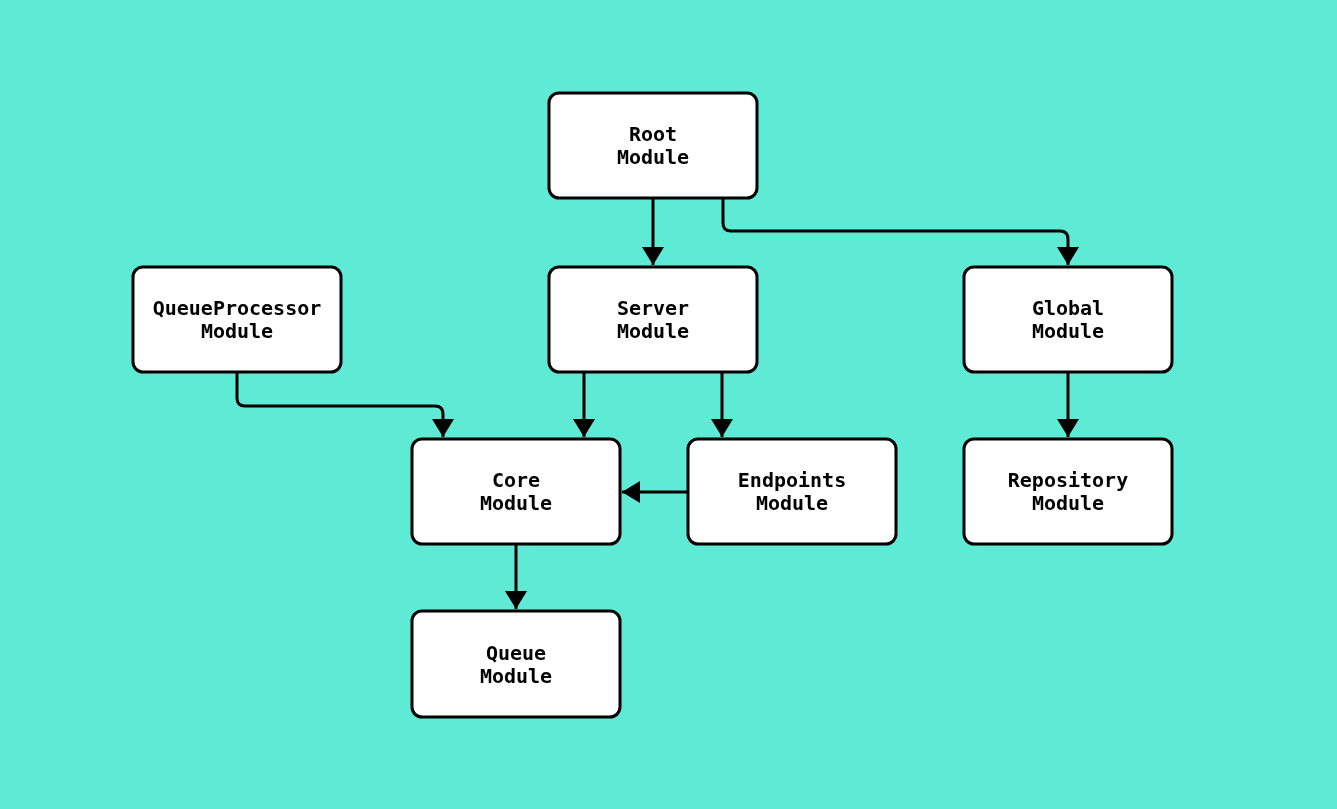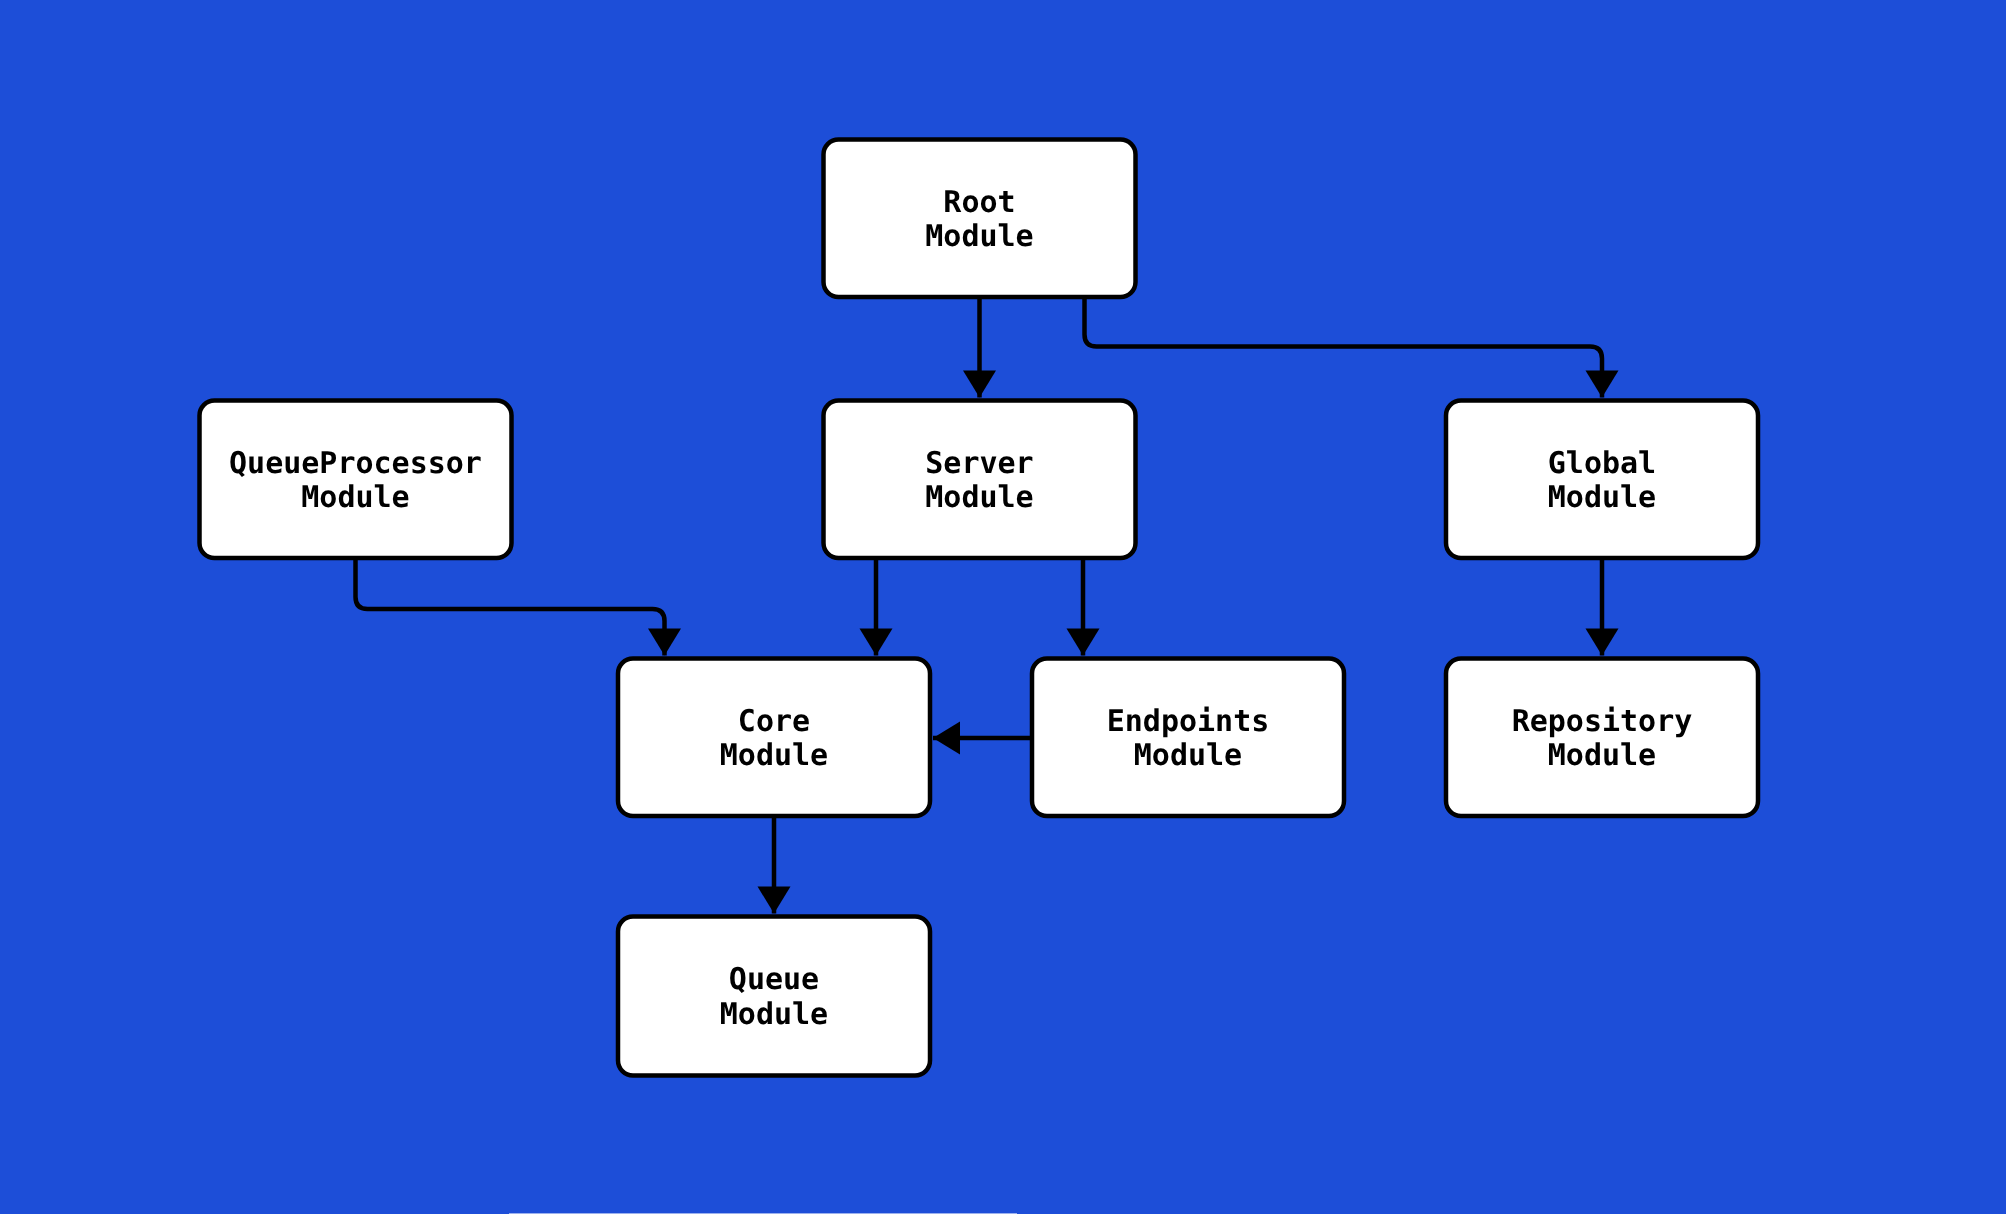--- a/index.html
+++ b/index.html
@@ -4,21 +4,21 @@
 <style>
   html, body {
     margin: 0;
     padding: 0;
     background: #ffffff;
   }
   .canvas {
     position: relative;
     width: 1337px;
     height: 809px;
-    background: #1d4ed8;
+    background: #5eead4;
     overflow: hidden;
   }
   svg {
     display: block;
   }
   .node-box {
     fill: #ffffff;
     stroke: #000000;
     stroke-width: 3;
   }

